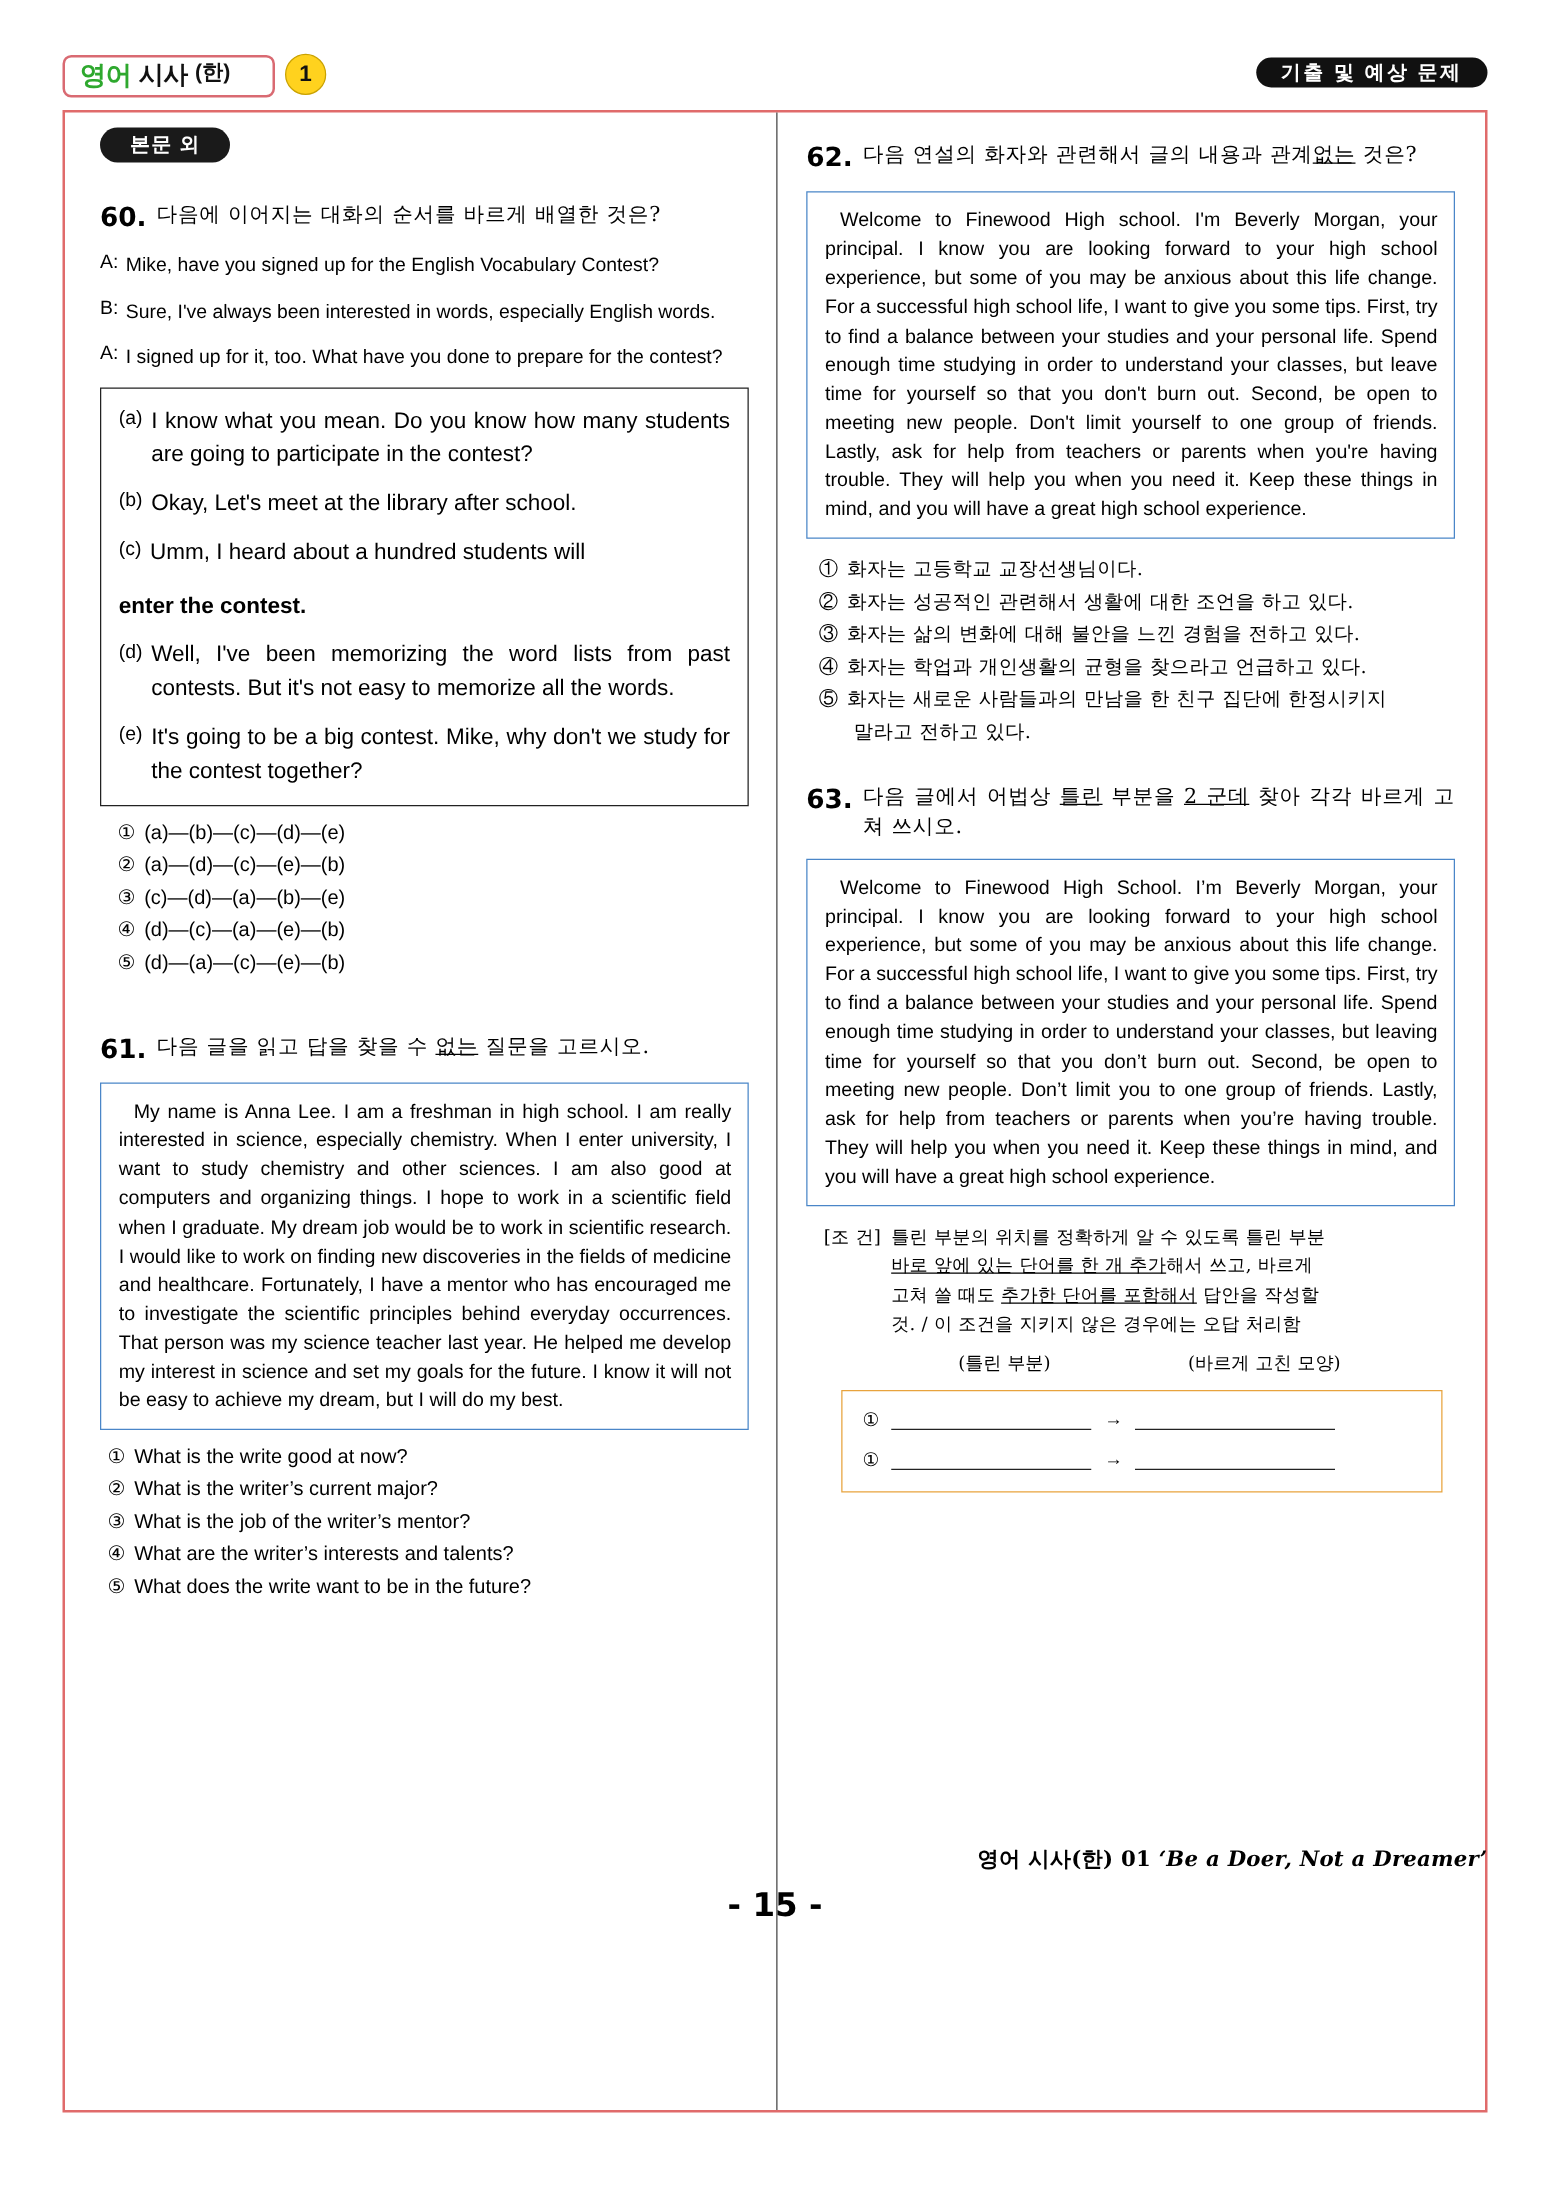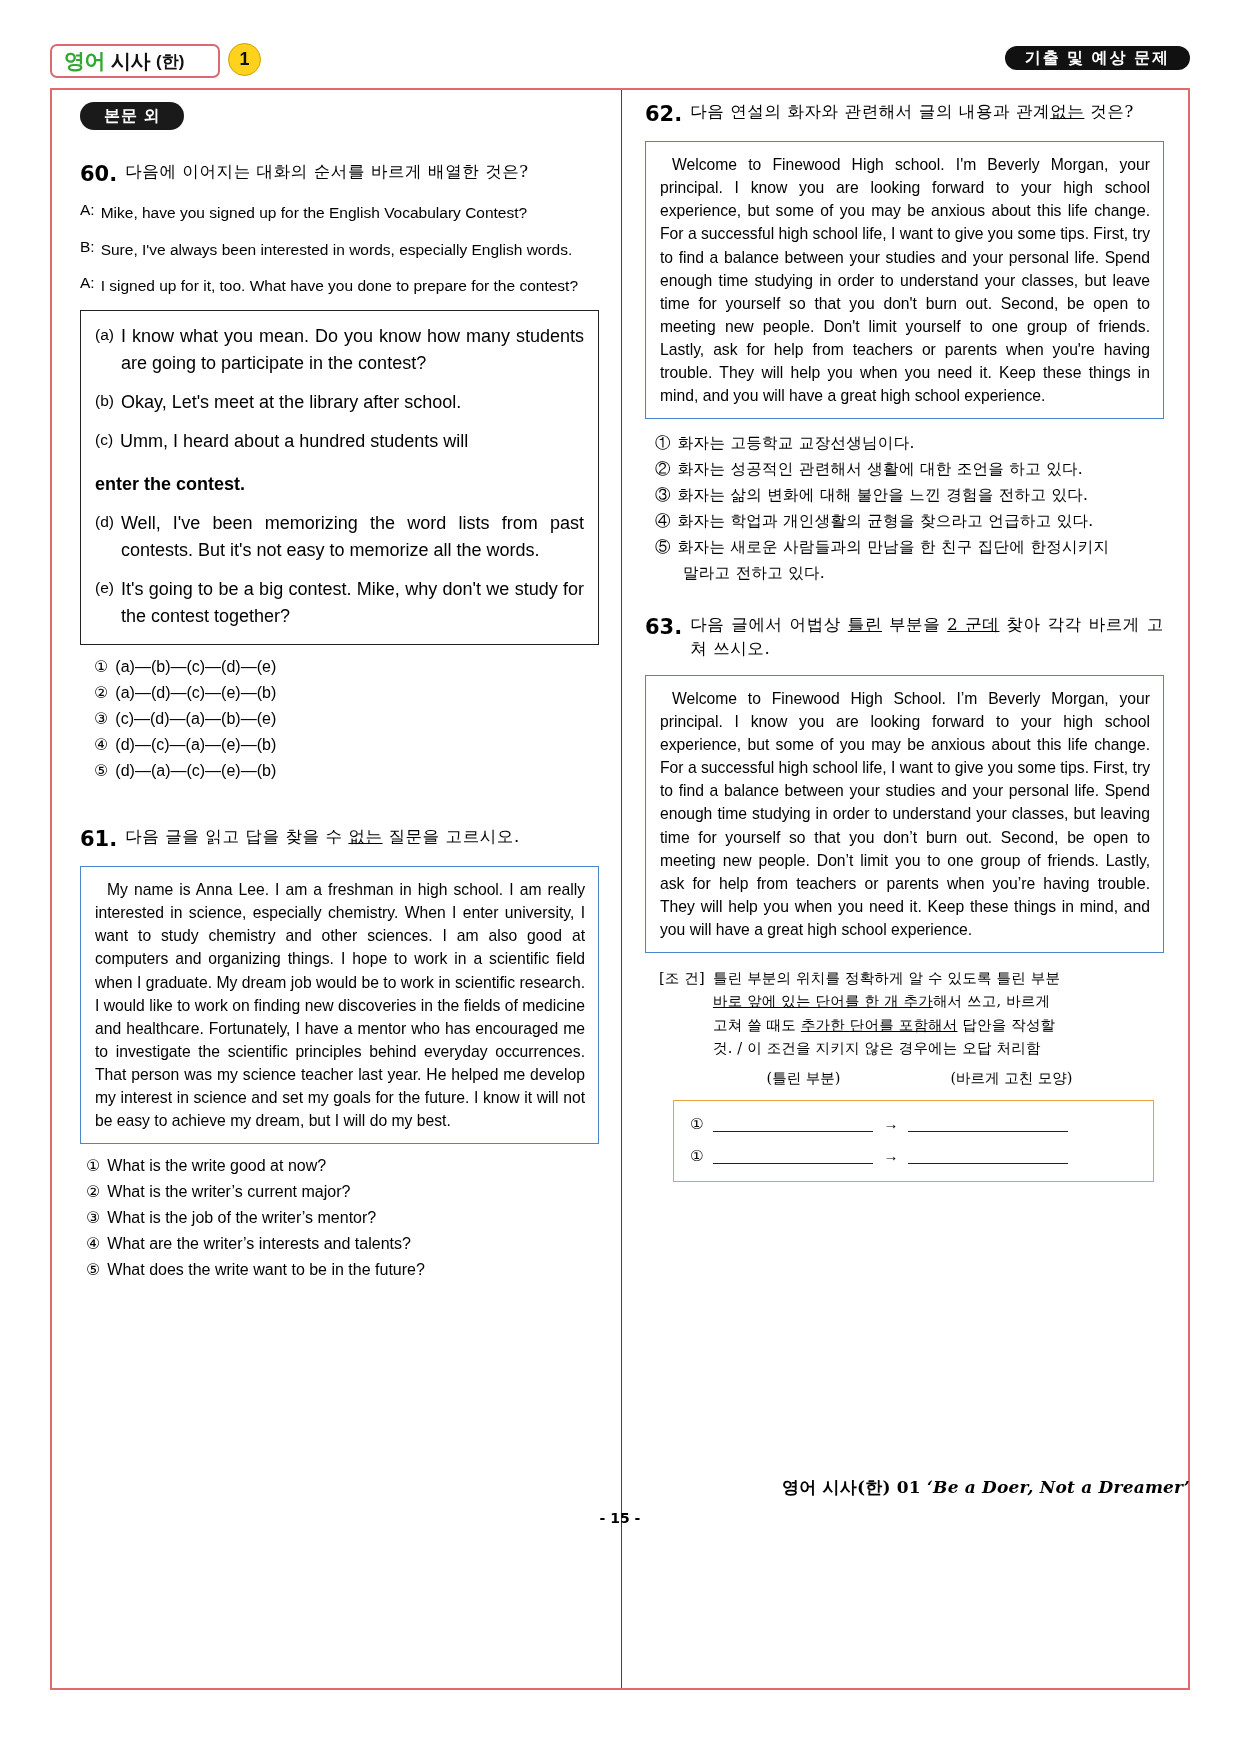--- a/index.html
+++ b/index.html
@@ -15,21 +15,21 @@
   .page { width:1240px; height:1752px; position:relative; padding:0; }
 
   
   .header {
     position:absolute; left:50px; top:44px; width:1140px; height:42px;
   }
   .subject-pill {
     position:absolute; left:0; top:0;
     border:2px solid #d96a72; border-radius:7px;
     height:34px; padding:0 14px 0 12px;
-    display:flex; align-items:center; gap:6px;
+    display:flex; align-items:flex-start; gap:6px;
     background:#fff; min-width:170px;
   }
   .subj-en { color:#2ea82e; font-weight:bold; font-size:21px; letter-spacing:-0.5px;}
   .subj-ko { color:#111; font-weight:bold; font-size:20px; letter-spacing:-0.5px;}
   .subj-paren { color:#111; font-weight:bold; font-size:17px;}
   .lesson-badge {
     position:absolute; left:178px; top:-1px;
     width:33px; height:33px; border-radius:50%;
     background:#ffd21e; border:1.5px solid #caa200;
     display:flex; align-items:center; justify-content:center;
@@ -55,21 +55,21 @@
   .section-tag {
     position:absolute; left:28px; top:12px;
     background:#1a1a1a; color:#fff; border-radius:14px;
     height:28px; padding:0 24px;
     display:flex; align-items:center; justify-content:center;
     font-size:16px; font-weight:bold; letter-spacing:1px;
   }
 
   .col { position:absolute; top:0; width:569px; height:100%; }
   .col-left { left:0; padding:70px 22px 10px 28px; }
-  .col-right { left:569px; padding:10px 26px 10px 24px; }
+  .col-right { left:569px; padding:22px 26px 10px 24px; }
 
   
   .q {
     display:flex; align-items:flex-start; gap:8px;
     margin-bottom:14px;
   }
   .q-num {
     font-family:"DejaVu Sans",sans-serif;
     font-size:21px; font-weight:bold; line-height:1.25;
     flex:0 0 auto; padding-top:1px;
@@ -140,21 +140,21 @@
   
   .footer-title {
     position:absolute; right:50px; top:1476px;
     font-family:"DejaVu Serif","Liberation Serif",serif;
     font-size:17px; font-weight:bold; font-style:italic;
     letter-spacing:0.2px;
   }
   .footer-title .ko { font-style:normal;margin-left:20px; }
   .page-num {
     position:absolute; left:0; top:1510px; width:1240px;
-    text-align:center; font-size:14px; font-weight:bold;
+    text-align:center; font-size:26px; font-weight:bold;
     font-family:"DejaVu Sans",sans-serif;
   }
 </style>
 </head>
 <body>
 
 <div class="page">
 
   <div class="header">
     <div class="subject-pill">

